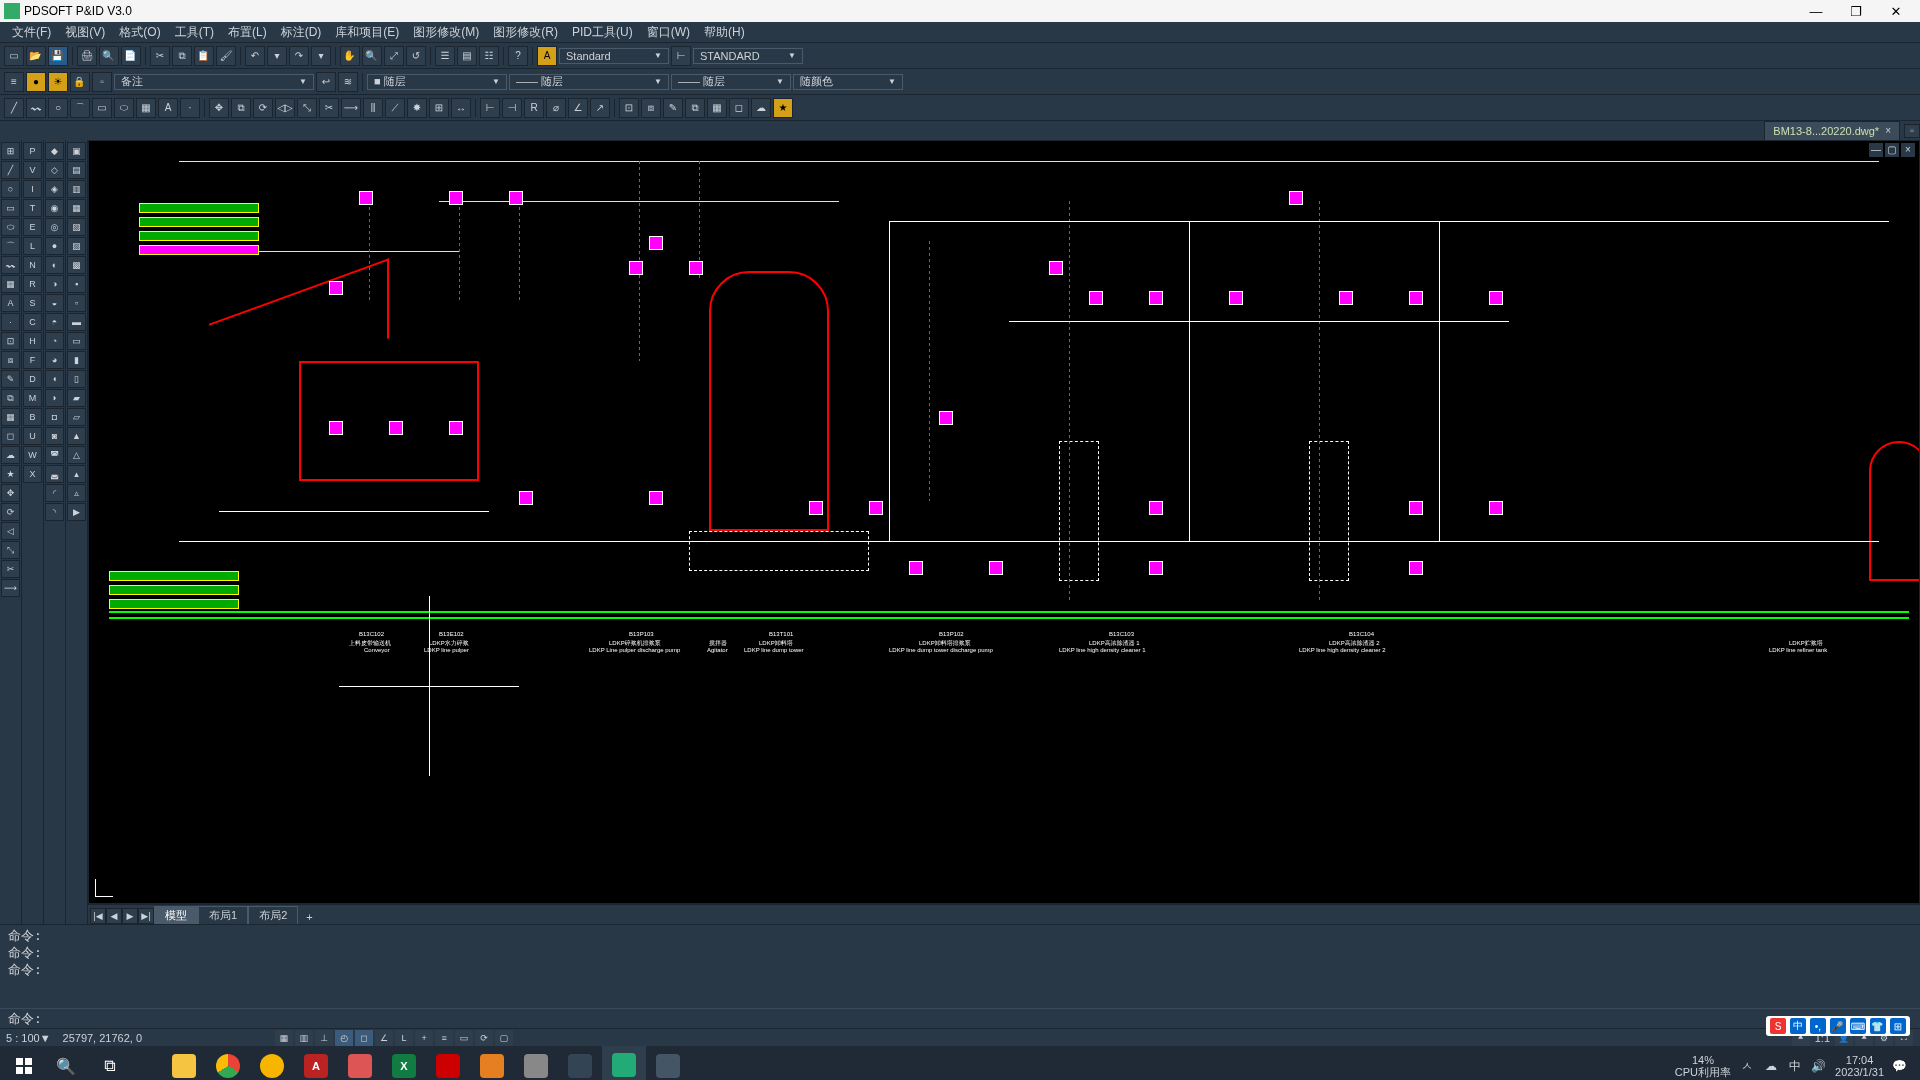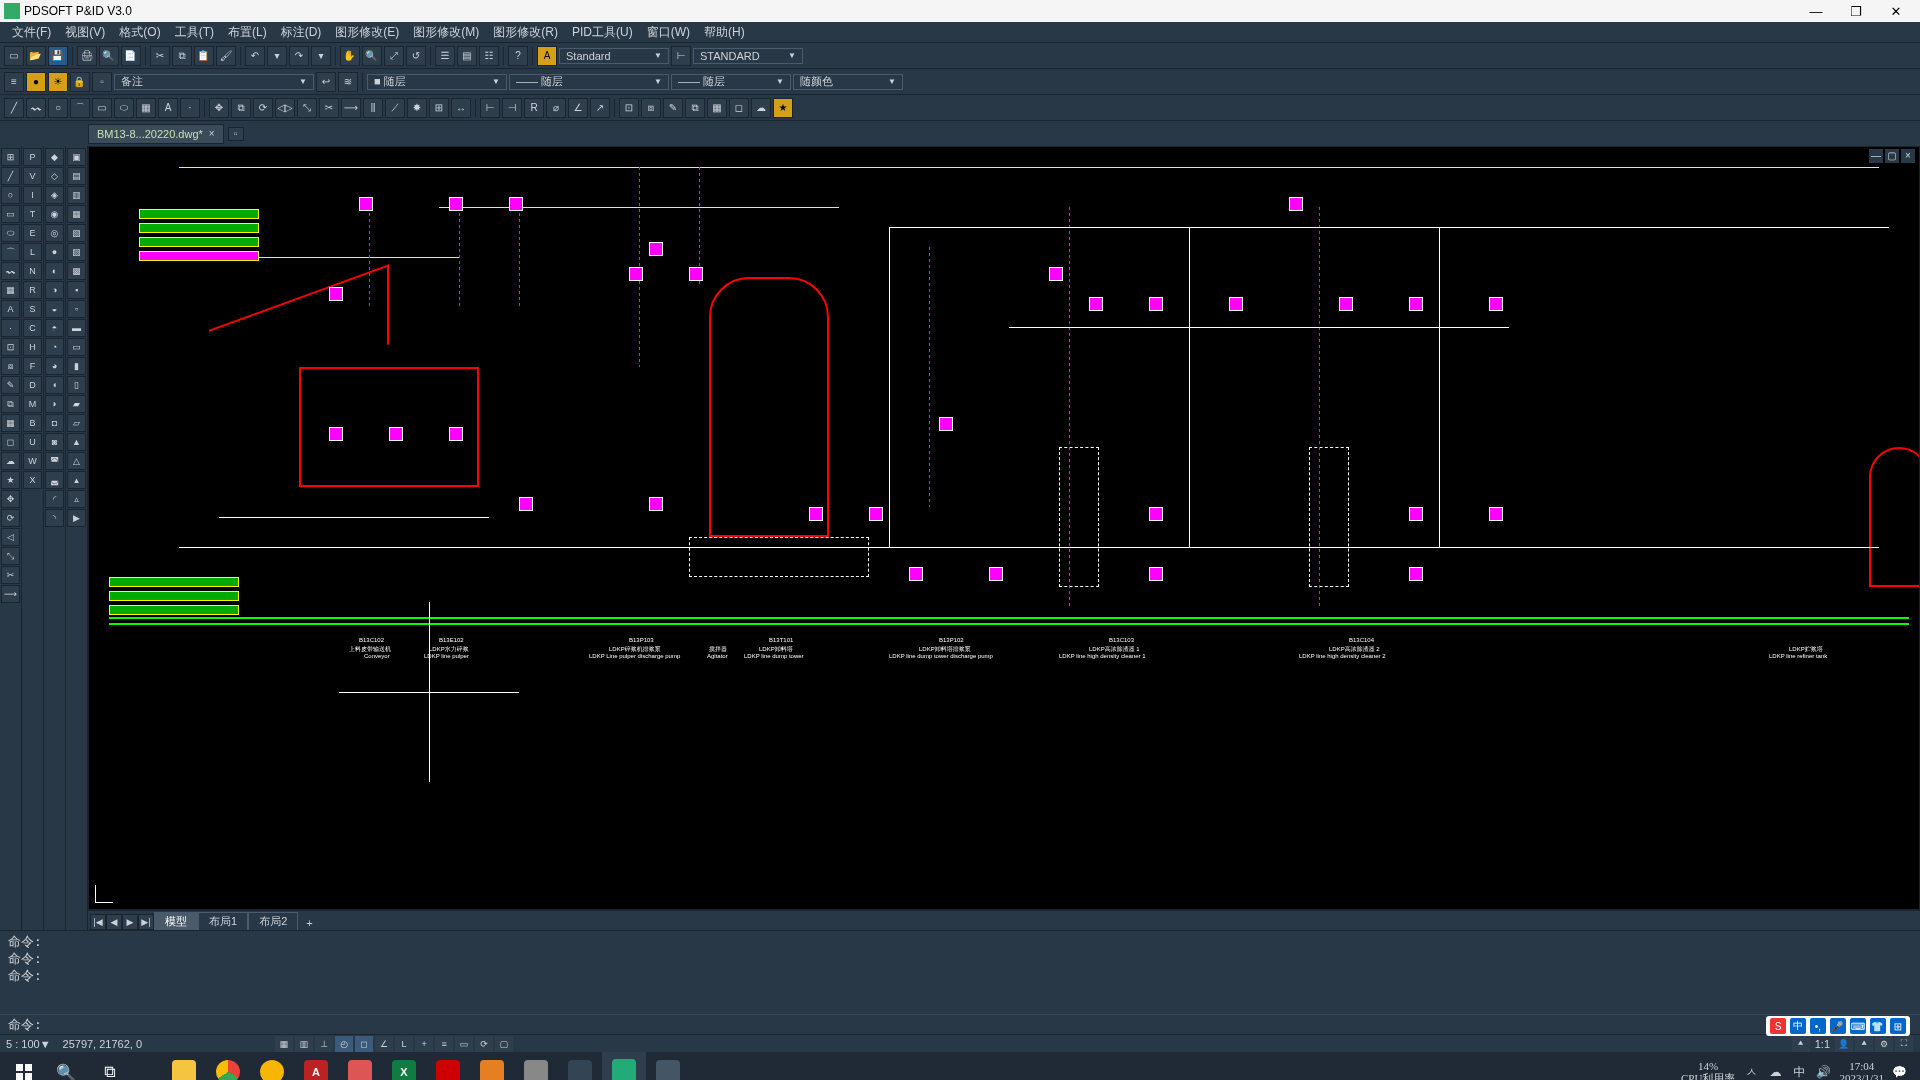--- a/index.html
+++ b/index.html
@@ -280,21 +280,20 @@
   align-items: center; justify-content: center;
   cursor: pointer;
 }
 .taskbar .taskbtn .ico { width: 24px; height: 24px; border-radius: 4px; }
 .taskbar .active-task { background: #2f3e4d; border-bottom: 2px solid #7aa; }
 .taskbar .spacer { flex: 1; }
 .taskbar .tray {
   display: flex; align-items: center; gap: 8px;
   color: #cdd2d8; font-size: 11px;
   padding-right: 8px;
-  font-family: Liberation Serif, serif;
 }
 .taskbar .cpu { text-align: center; line-height: 12px; }
 .taskbar .clock { text-align: center; line-height: 12px; }
 .taskbar .trayico { width:16px; height:16px; display:flex; align-items:center; justify-content:center; font-size:12px; }
 </style>
 </head>
 <body>
 
 <div class="titlebar">
   <div class="logo"></div>
@@ -305,21 +304,21 @@
   <div class="winbtn">✕</div>
 </div>
 
 <div class="menubar">
   <div class="menuitem">文件(F)</div>
   <div class="menuitem">视图(V)</div>
   <div class="menuitem">格式(O)</div>
   <div class="menuitem">工具(T)</div>
   <div class="menuitem">布置(L)</div>
   <div class="menuitem">标注(D)</div>
-  <div class="menuitem">图形修改(E)</div>
+  <div class="menuitem">库和项目(E)</div>
   <div class="menuitem">图形修改(M)</div>
   <div class="menuitem">图形修改(R)</div>
   <div class="menuitem">PID工具(U)</div>
   <div class="menuitem">窗口(W)</div>
   <div class="menuitem">帮助(H)</div>
 </div>
 
 <div class="toolbar">
   <div class="toolbtn">▭</div>
   <div class="toolbtn">📂</div>
@@ -427,21 +426,21 @@
   <div class="toolbtn">⊡</div>
   <div class="toolbtn">⧈</div>
   <div class="toolbtn">✎</div>
   <div class="toolbtn">⧉</div>
   <div class="toolbtn">▦</div>
   <div class="toolbtn">◻</div>
   <div class="toolbtn">☁</div>
   <div class="toolbtn yellow">★</div>
 </div>
 
-<div style="height:26px; background:#293846; display:flex; align-items:center; border-top:1px solid #1a2530;">
+<div style="height:20px; background:#293846; display:flex; align-items:center; border-top:1px solid #1a2530;justify-content:flex-end;">
   <div style="width:88px"></div>
   <div class="doctab">
     <span>BM13-8...20220.dwg*</span>
     <span class="close">×</span>
   </div>
   <div class="toolbtn" style="width:16px;height:14px;margin-left:4px">▫</div>
 </div>
 
 <div class="main">
 

